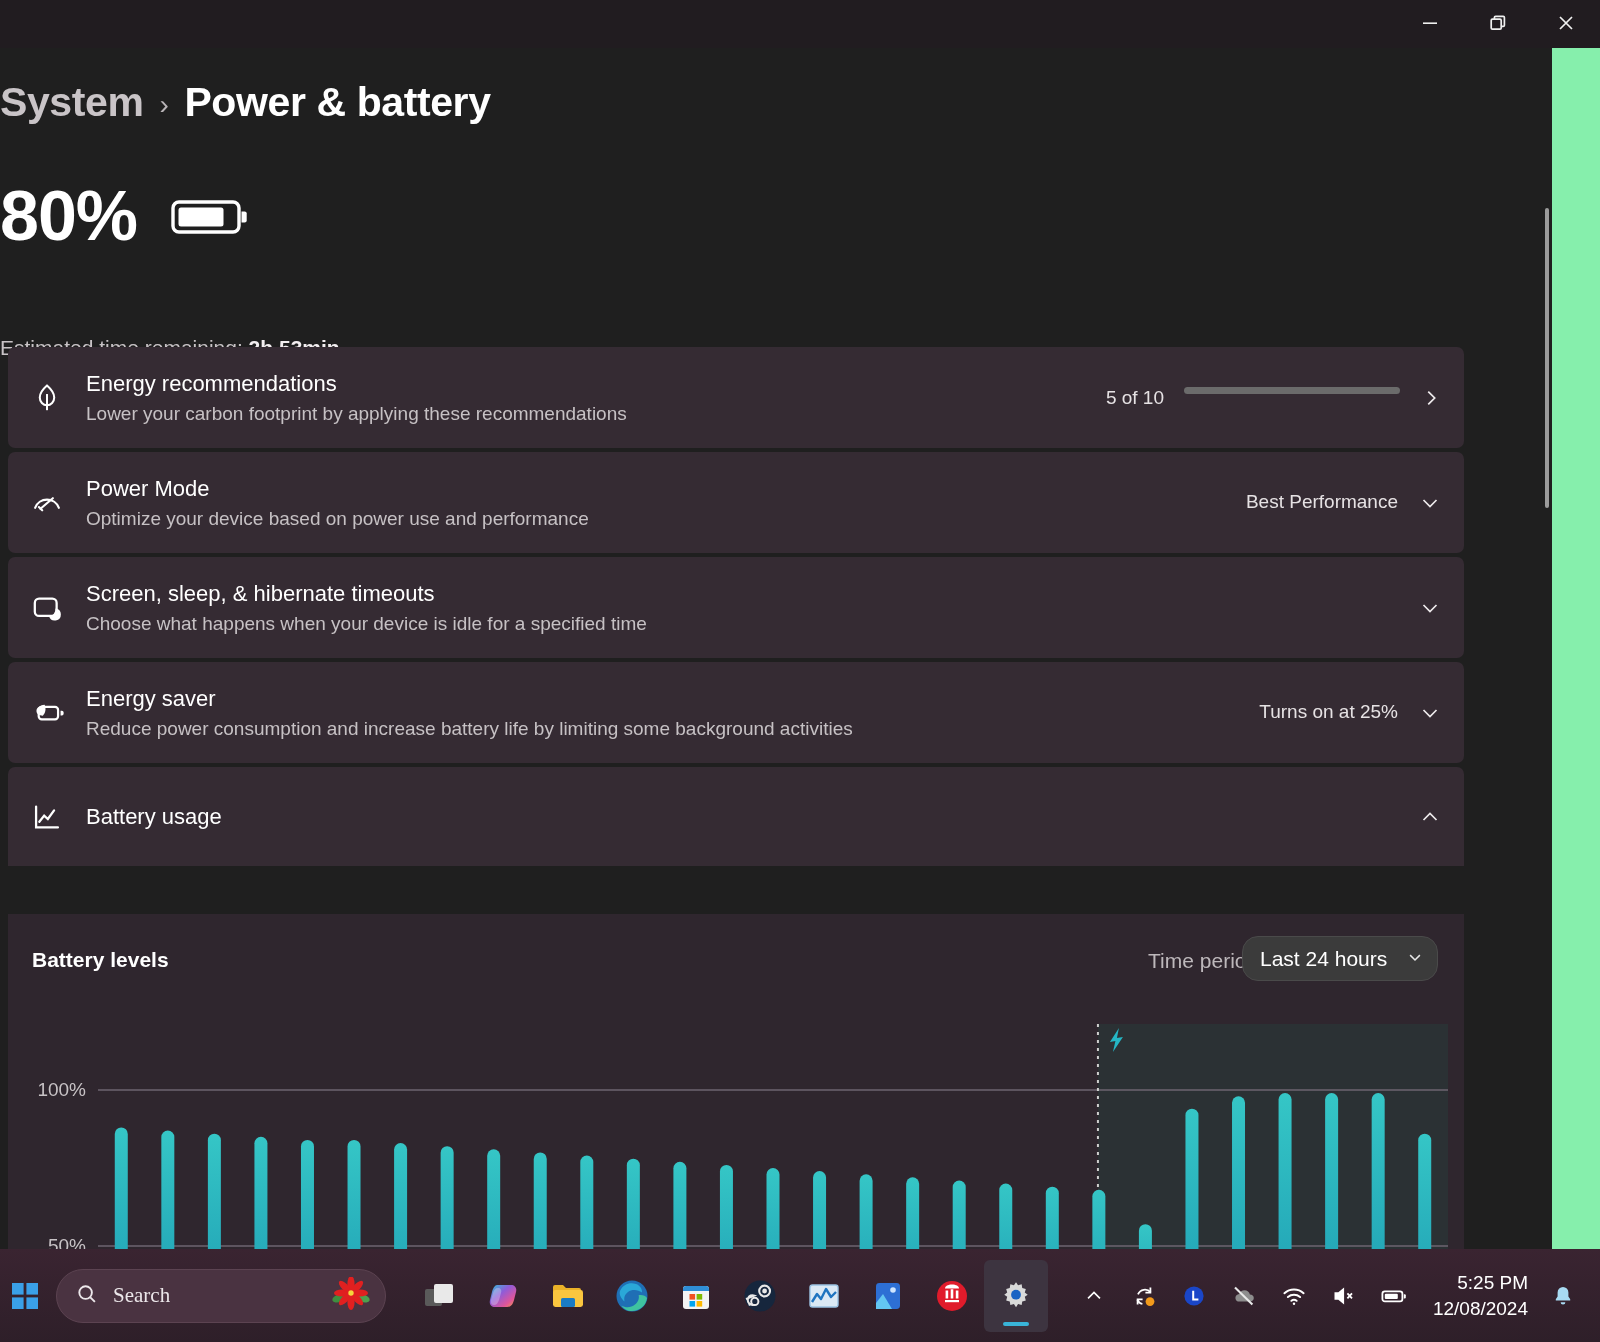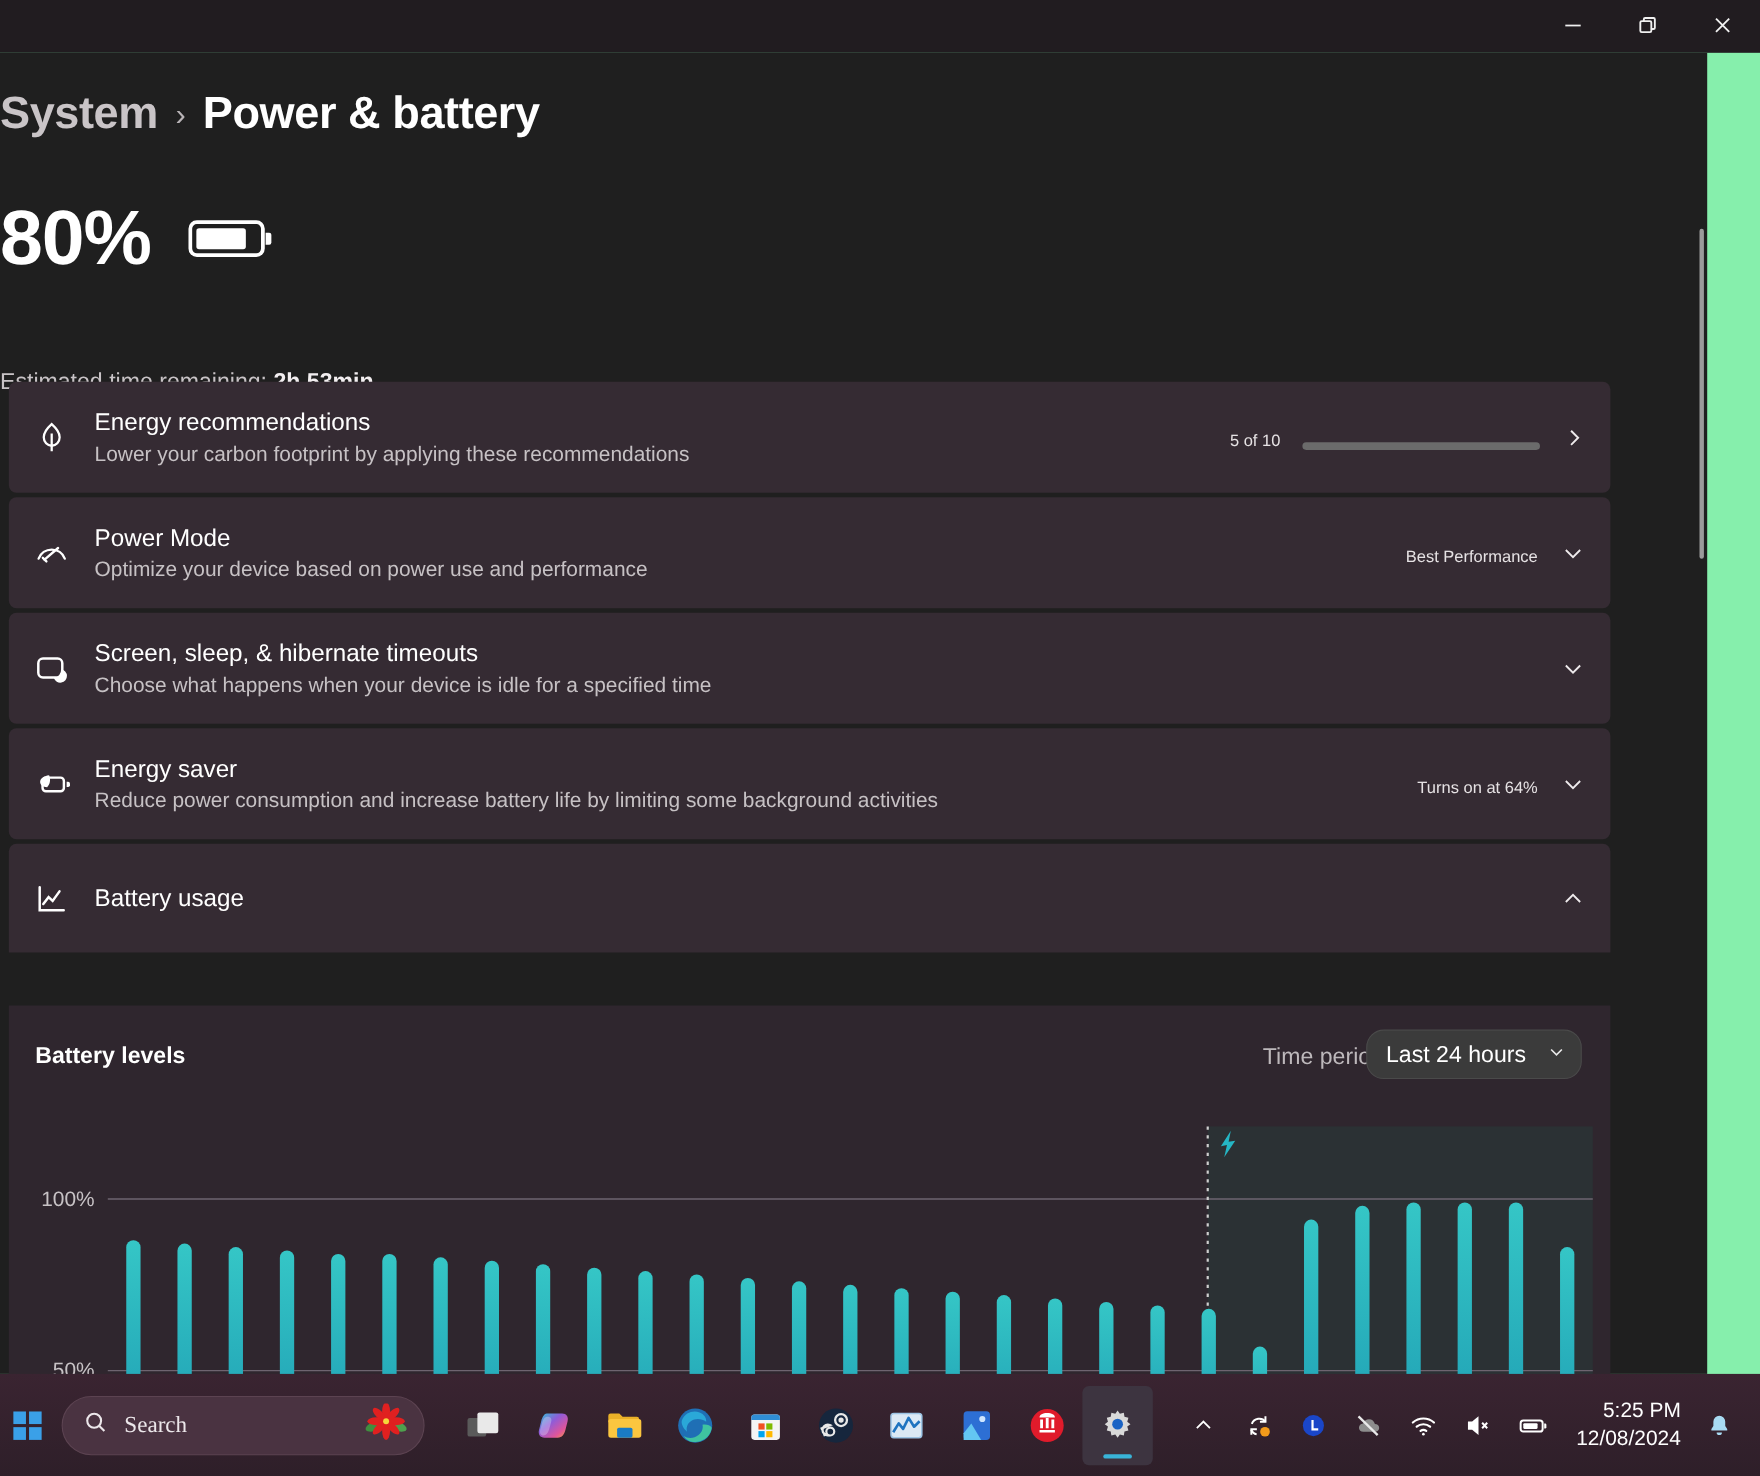--- a/index.html
+++ b/index.html
@@ -82,23 +82,23 @@
   }
   .card-txt { flex: 1 1 auto; min-width: 0; }
   .card-title {
     font-size: 22px; color: #ffffff; line-height: 30px; font-weight: 400;
   }
   .card-sub {
     font-size: 19px; color: #c6c1c4; line-height: 27px; margin-top: 1px;
   }
   .card-right {
     flex: 0 0 auto;
-    display: flex; align-items: flex-end; gap: 20px;
+    display: flex; align-items: flex-start; gap: 20px;
     padding-right: 22px;
-    font-size: 15px; color: #e6e2e4;
+    font-size: 19px; color: #e6e2e4;
   }
   .chev { color: #eeeaec; display: flex; align-items:center; }
 
   .progress-track {
     width: 216px; height: 7px; border-radius: 4px;
     background: #6b6b6b; overflow: hidden;
   }
   .progress-fill {
     height: 100%; background: #0a84e0; border-radius: 4px;
   }
@@ -317,21 +317,21 @@
           <rect x="7" y="8.6" width="14" height="9" rx="2.2"></rect>
           <path d="M22.8 11.4h1a1.2 1.2 0 0 1 1.2 1.2v1a1.2 1.2 0 0 1-1.2 1.2h-1z" fill="#ffffff" stroke="none"></path>
           <path d="M11.3 7.1c-3.6.5-5.9 2.2-5.9 4.4 0 2 1.9 3.4 4.6 3.4 1.9-1.9 2.5-4.6 1.3-7.8z" fill="#ffffff" stroke="none"></path>
         </svg>
       </div>
       <div class="card-txt">
         <div class="card-title">Energy saver</div>
         <div class="card-sub">Reduce power consumption and increase battery life by limiting some background activities</div>
       </div>
       <div class="card-right">
-        <span>Turns on at 64%</span>
+        <span>Turns on at 25%</span>
         <span class="chev">
           <svg width="24" height="24" viewBox="0 0 24 24" fill="none" stroke="#eeeaec" stroke-width="1.7">
               <path d="M5.5 9l6.5 6.5L18.5 9"></path>
             </svg>
         </span>
       </div>
     </div>
 
     <div class="card" style="top:719px;height:99px;border-radius:7px 7px 0 0;">
       <div class="card-ico">

